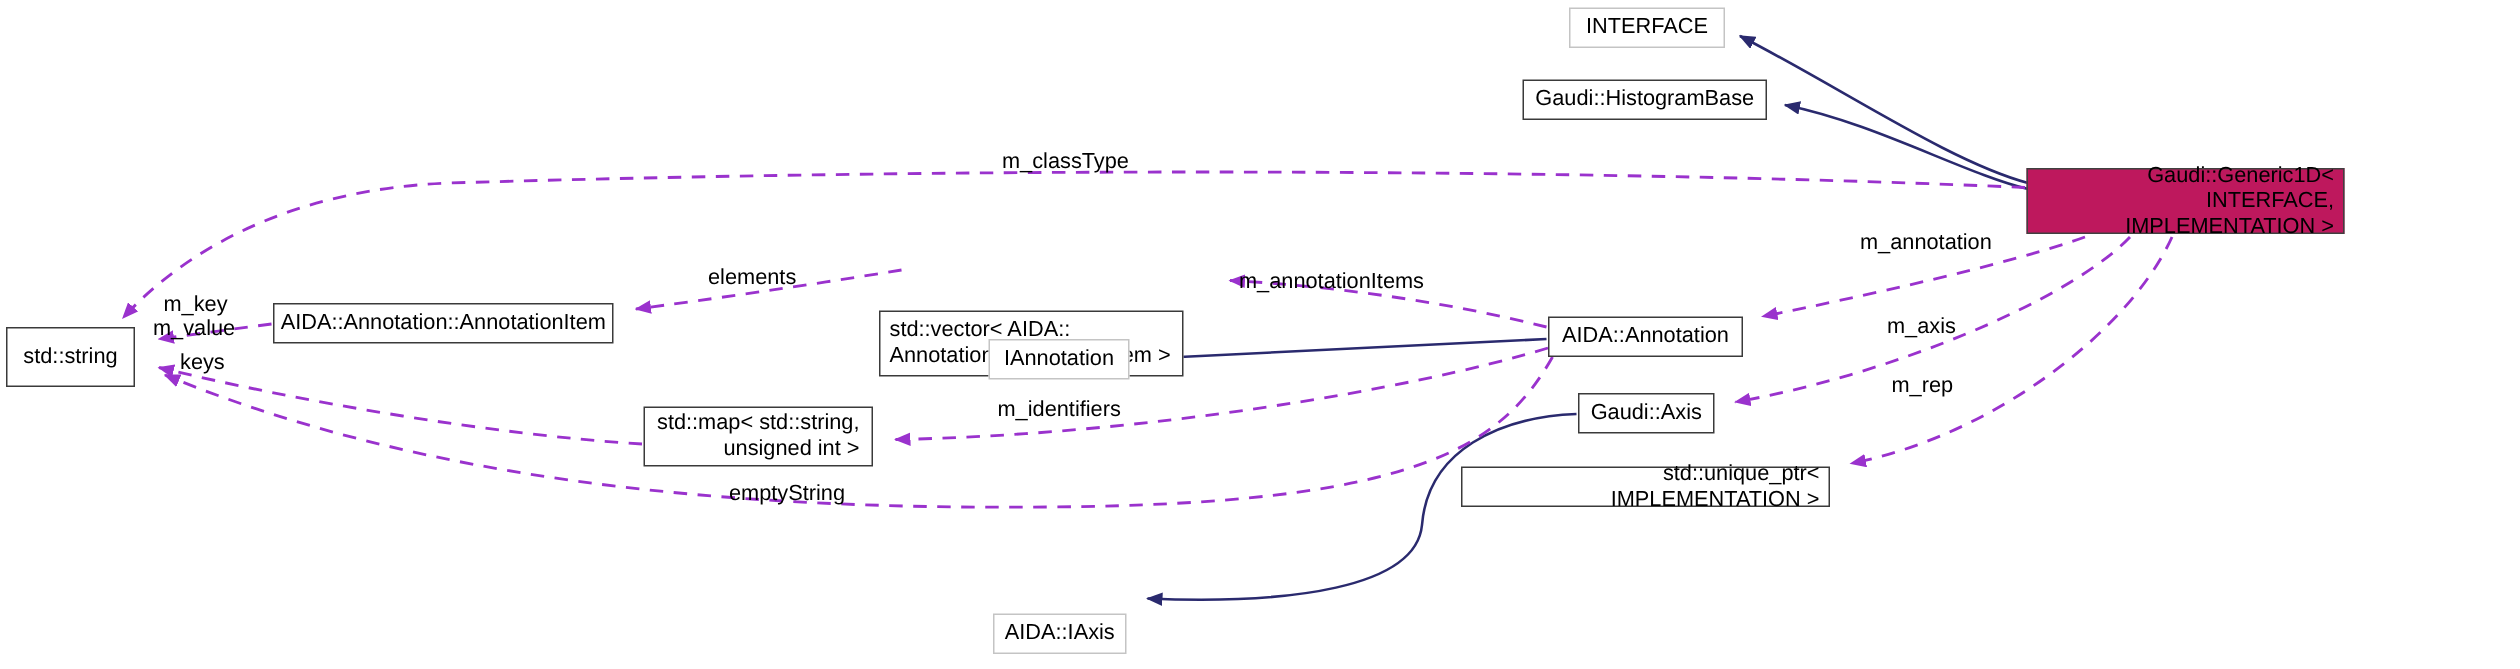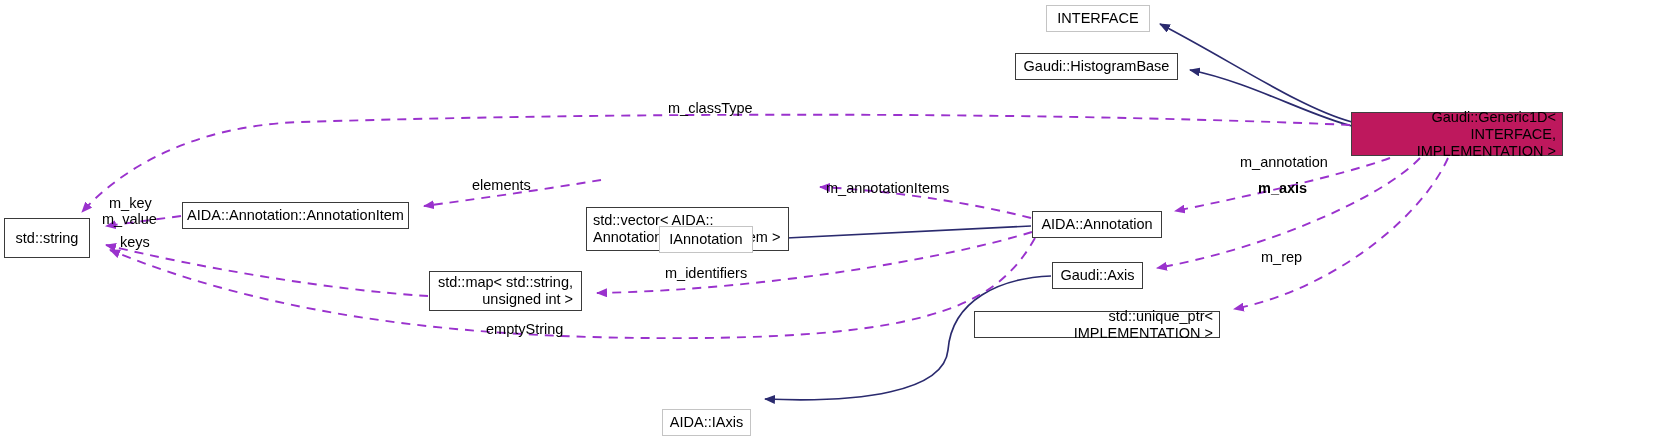--- a/index.html
+++ b/index.html
@@ -129,21 +129,21 @@
       <div class="node solid-border" style="left: 974px; top: 311px; width: 246px; height: 27px;">std::unique_ptr&lt; IMPLEMENTATION &gt;</div>
       <div class="node light-border" style="left: 662px; top: 385px; width: 89px; height: 27px; margin-top: 24px;">AIDA::IAxis</div>
     </div>
 
   <div id="label-container">
       <div class="edge-label" style="left: 668px; top: 100px;">m_classType</div>
       <div class="edge-label" style="left: 1240px; top: 154px;">m_annotation</div>
       <div class="edge-label" style="left: 472px; top: 177px;">elements</div>
       <div class="edge-label" style="left: 826px; top: 180px;">m_annotationItems</div>
       <div class="edge-label" style="left: 109px; top: 195px;">m_key</div>
-      <div class="edge-label" style="left: 1258px; top: 180px; font-weight: bold;">m_axis</div>
+      <div class="edge-label" style="left: 1258px; top: 210px;">m_axis</div>
       <div class="edge-label" style="left: 102px; top: 211px;">m_value</div>
       <div class="edge-label" style="left: 120px; top: 234px;">keys</div>
       <div class="edge-label" style="left: 665px; top: 265px;">m_identifiers</div>
       <div class="edge-label" style="left: 1261px; top: 249px;">m_rep</div>
       <div class="edge-label" style="left: 466px; top: 321px; margin-left: 20px;">emptyString</div>
     </div>
 
 </div>
 
 </body></html>

